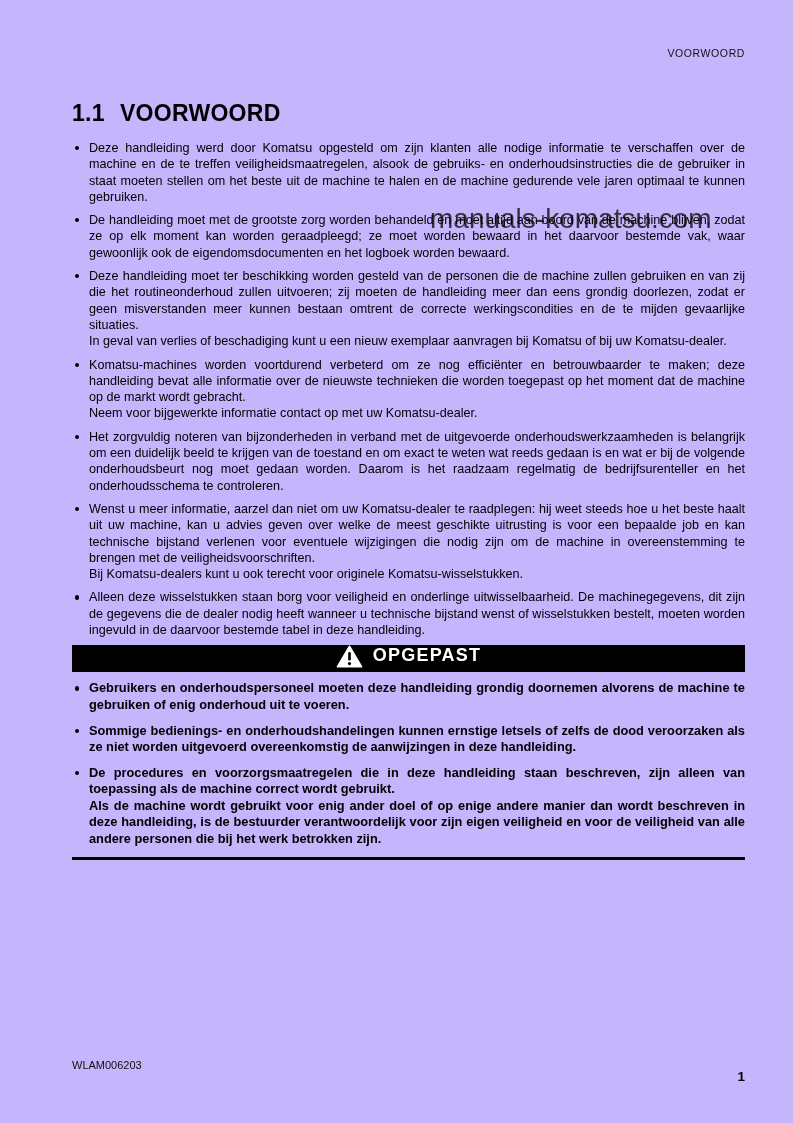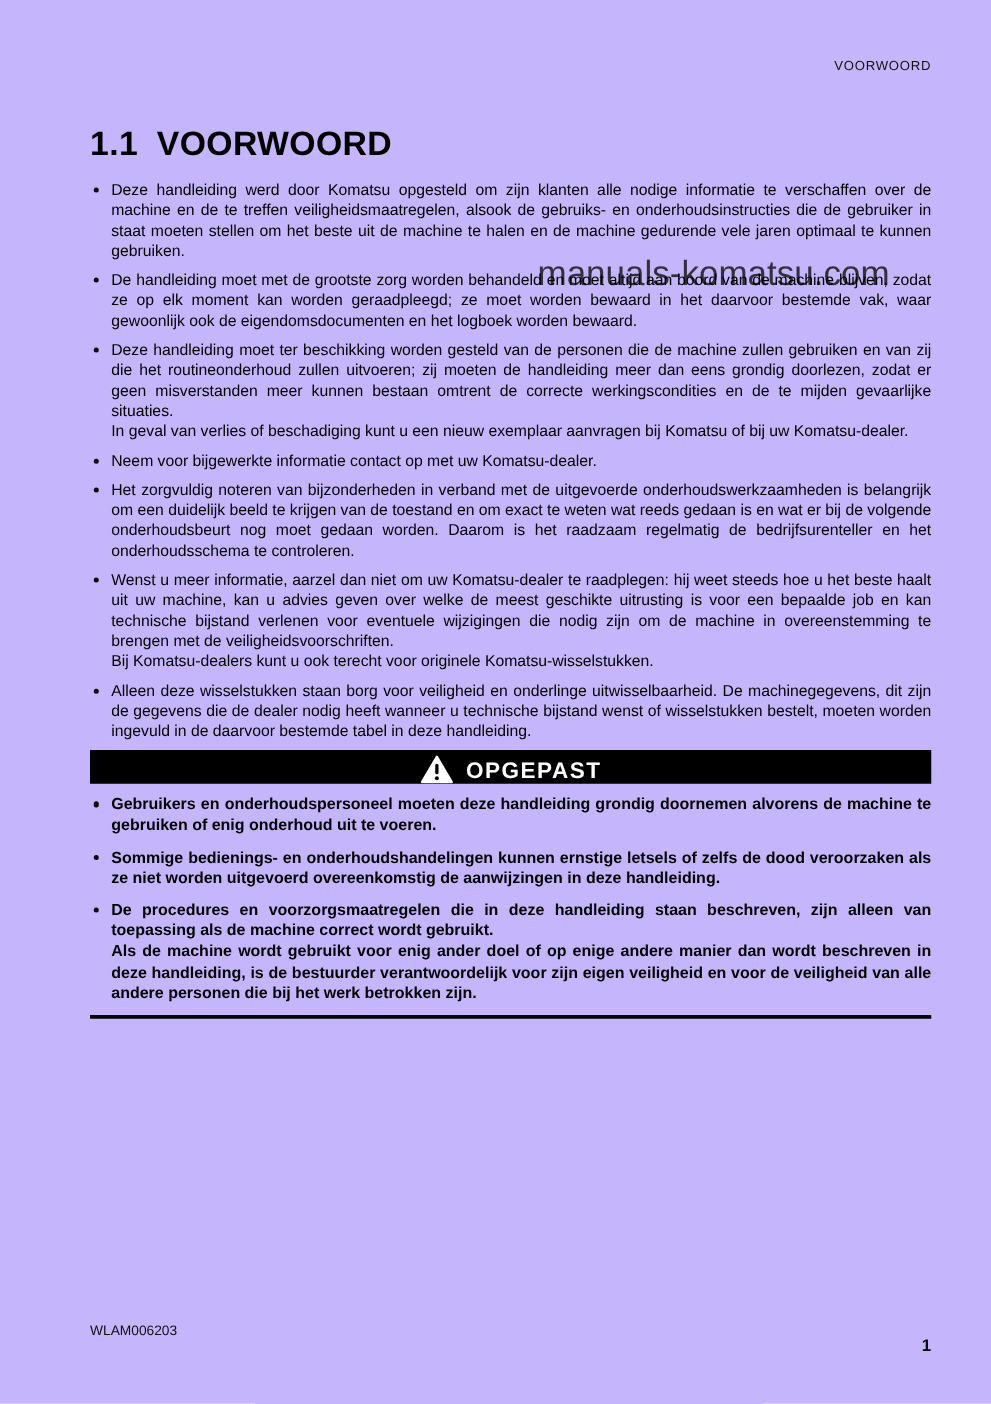--- a/index.html
+++ b/index.html
@@ -13,36 +13,36 @@
   }
   .header-right {
     position:absolute; top:47px; right:48px;
     font-size:10.5px; letter-spacing:0.6px; color:#111;
   }
   .content {
     position:absolute; left:72px; top:100px; width:673px;
   }
   h1.doc-title {
     margin:0 0 13px 0;
-    font-size:27px; font-weight:bold; letter-spacing:0.3px;
+    font-size:23px; font-weight:bold; letter-spacing:0.3px;
   }
   h1.doc-title .num { margin-right:15px; }
   .bullets { margin:0; padding:0; list-style:none; }
   .b {
     position:relative; padding-left:17px; margin:0 0 7px 0;
     font-size:12.6px; line-height:16.3px; text-align:justify;
   }
   .b .dot {
     position:absolute; left:3px; top:6px;
     width:4.2px; height:4.2px; background:#000; border-radius:50%;
   }
   .b p { margin:0; }
   .warn-banner {
     margin-top:3px; height:27px; background:#000;
-    display:flex; align-items:flex-end; justify-content:center; gap:10px;
+    display:flex; align-items:flex-start; justify-content:center; gap:10px;
   }
   .warn-banner .warn-title {
     color:#fff; font-weight:bold; font-size:18px; letter-spacing:1.2px;
   }
   .warn-bullets { margin-top:8px; }
   .warn-bullets .b {
     font-weight:bold; font-size:12.8px; line-height:16.6px; margin-bottom:9px;
   }
   .warn-rule {
     border:none; border-top:3px solid #000; margin:3px 0 0 0;
@@ -83,20 +83,21 @@
         <span class="dot"></span>
         <p>De handleiding moet met de grootste zorg worden behandeld en moet altijd aan boord van de machine blijven, zodat ze op elk moment kan worden geraadpleegd; ze moet worden bewaard in het daarvoor bestemde vak, waar gewoonlijk ook de eigendomsdocumenten en het logboek worden bewaard.</p>
       </div>
       <div class="b">
         <span class="dot"></span>
         <p>Deze handleiding moet ter beschikking worden gesteld van de personen die de machine zullen gebruiken en van zij die het routineonderhoud zullen uitvoeren; zij moeten de handleiding meer dan eens grondig doorlezen, zodat er geen misverstanden meer kunnen bestaan omtrent de correcte werkingscondities en de te mijden gevaarlijke situaties.</p>
         <p>In geval van verlies of beschadiging kunt u een nieuw exemplaar aanvragen bij Komatsu of bij uw Komatsu-dealer.</p>
       </div>
       <div class="b">
         <span class="dot"></span>
+        <p>Komatsu-machines worden voortdurend verbeterd om ze nog efficiënter en betrouwbaarder te maken; deze handleiding bevat alle informatie over de nieuwste technieken die worden toegepast op het moment dat de machine op de markt wordt gebracht.</p>
         <p>Neem voor bijgewerkte informatie contact op met uw Komatsu-dealer.</p>
       </div>
       <div class="b">
         <span class="dot"></span>
         <p>Het zorgvuldig noteren van bijzonderheden in verband met de uitgevoerde onderhoudswerkzaamheden is belangrijk om een duidelijk beeld te krijgen van de toestand en om exact te weten wat reeds gedaan is en wat er bij de volgende onderhoudsbeurt nog moet gedaan worden. Daarom is het raadzaam regelmatig de bedrijfsurenteller en het onderhoudsschema te controleren.</p>
       </div>
       <div class="b">
         <span class="dot"></span>
         <p>Wenst u meer informatie, aarzel dan niet om uw Komatsu-dealer te raadplegen: hij weet steeds hoe u het beste haalt uit uw machine, kan u advies geven over welke de meest geschikte uitrusting is voor een bepaalde job en kan technische bijstand verlenen voor eventuele wijzigingen die nodig zijn om de machine in overeenstemming te brengen met de veiligheidsvoorschriften.</p>
         <p>Bij Komatsu-dealers kunt u ook terecht voor originele Komatsu-wisselstukken.</p>

